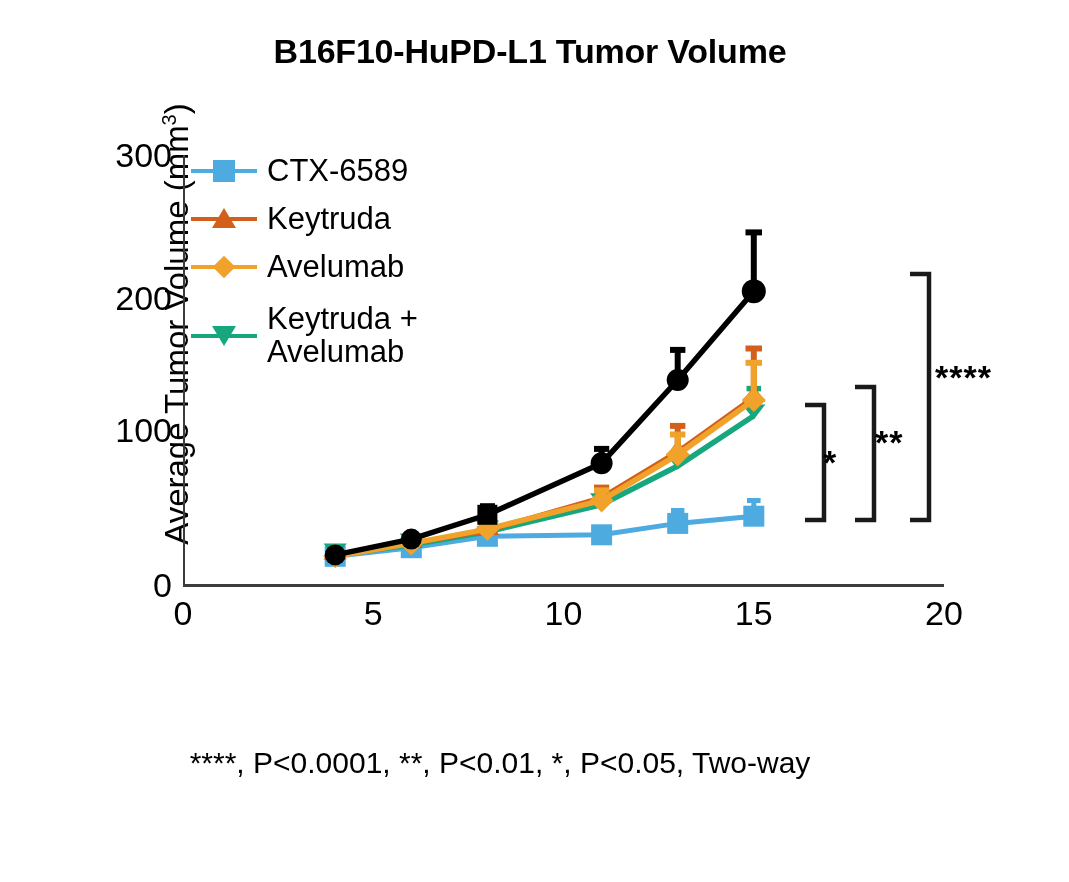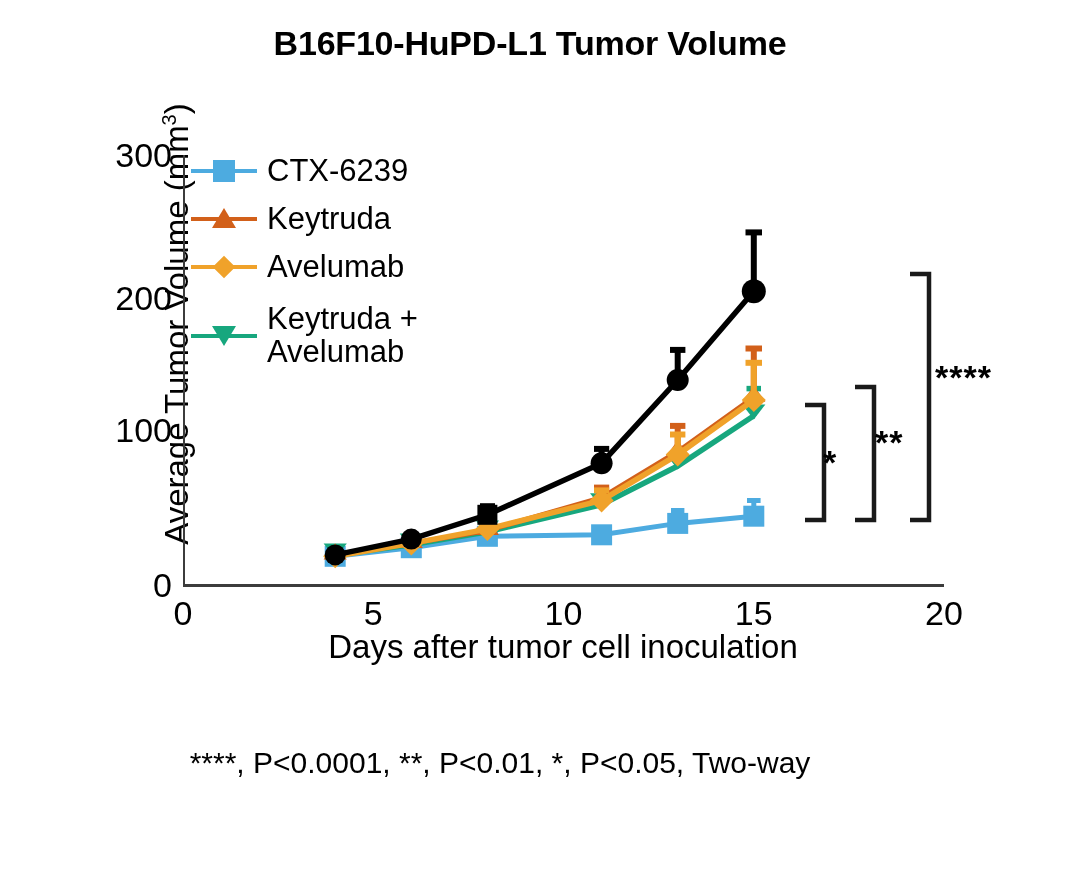--- a/index.html
+++ b/index.html
@@ -20,21 +20,21 @@
     position: absolute;
     left: 0; top: 0;
     width: 1069px;
     height: 882px;
   }
 
   
   .title-block {
     position: absolute;
     left: 90px;
-    top: 24px;
+    top: 32px;
     width: 880px;
     text-align: center;
     font-weight: bold;
     font-size: 34px;
     line-height: 1.14;
     letter-spacing: -0.2px;
   }
   .title-line { display: block; white-space: nowrap; }
 
   
@@ -196,21 +196,20 @@
     <div class="ytick-label" style="top:275px">100</div>
     <div class="ytick-label" style="top:143.3px">200</div>
     <div class="ytick-label" style="top:0px">300</div>
 
     <div class="xtick-label" style="left:0px">0</div>
     <div class="xtick-label" style="left:190.25px">5</div>
     <div class="xtick-label" style="left:380.5px">10</div>
     <div class="xtick-label" style="left:570.75px">15</div>
     <div class="xtick-label" style="left:761px">20</div>
 
-    <div class="xlabel">Days after tumor cell inoculation</div>
 
     <svg class="axes-svg" width="761" height="432" viewBox="0 0 761 432">
 
       <g>
 
         <line x1="0.5" y1="0" x2="0.5" y2="430" stroke="#3c3c3c" stroke-width="3"></line>
 
         <line x1="0" y1="430.5" x2="761" y2="430.5" stroke="#3c3c3c" stroke-width="3"></line>
       </g>
 
@@ -357,21 +356,21 @@
     <div class="sig-star" style="left:752px; top:205px;">****</div>
 
     <div class="legend">
 
 
       <div class="legend-row">
         <span class="legend-key">
           <span class="kline" style="background:#4DABE0"></span>
           <span class="kmark m-square" style="background:#4DABE0"></span>
         </span>
-        <span class="legend-text">CTX-6239</span>
+        <span class="legend-text">CTX-6589</span>
       </div>
 
       <div class="legend-row">
         <span class="legend-key">
           <span class="kline" style="background:#D2601A"></span>
           <span class="kmark m-tri-up" style="border-bottom:20px solid #D2601A"></span>
         </span>
         <span class="legend-text"> Keytruda</span>
       </div>
 

